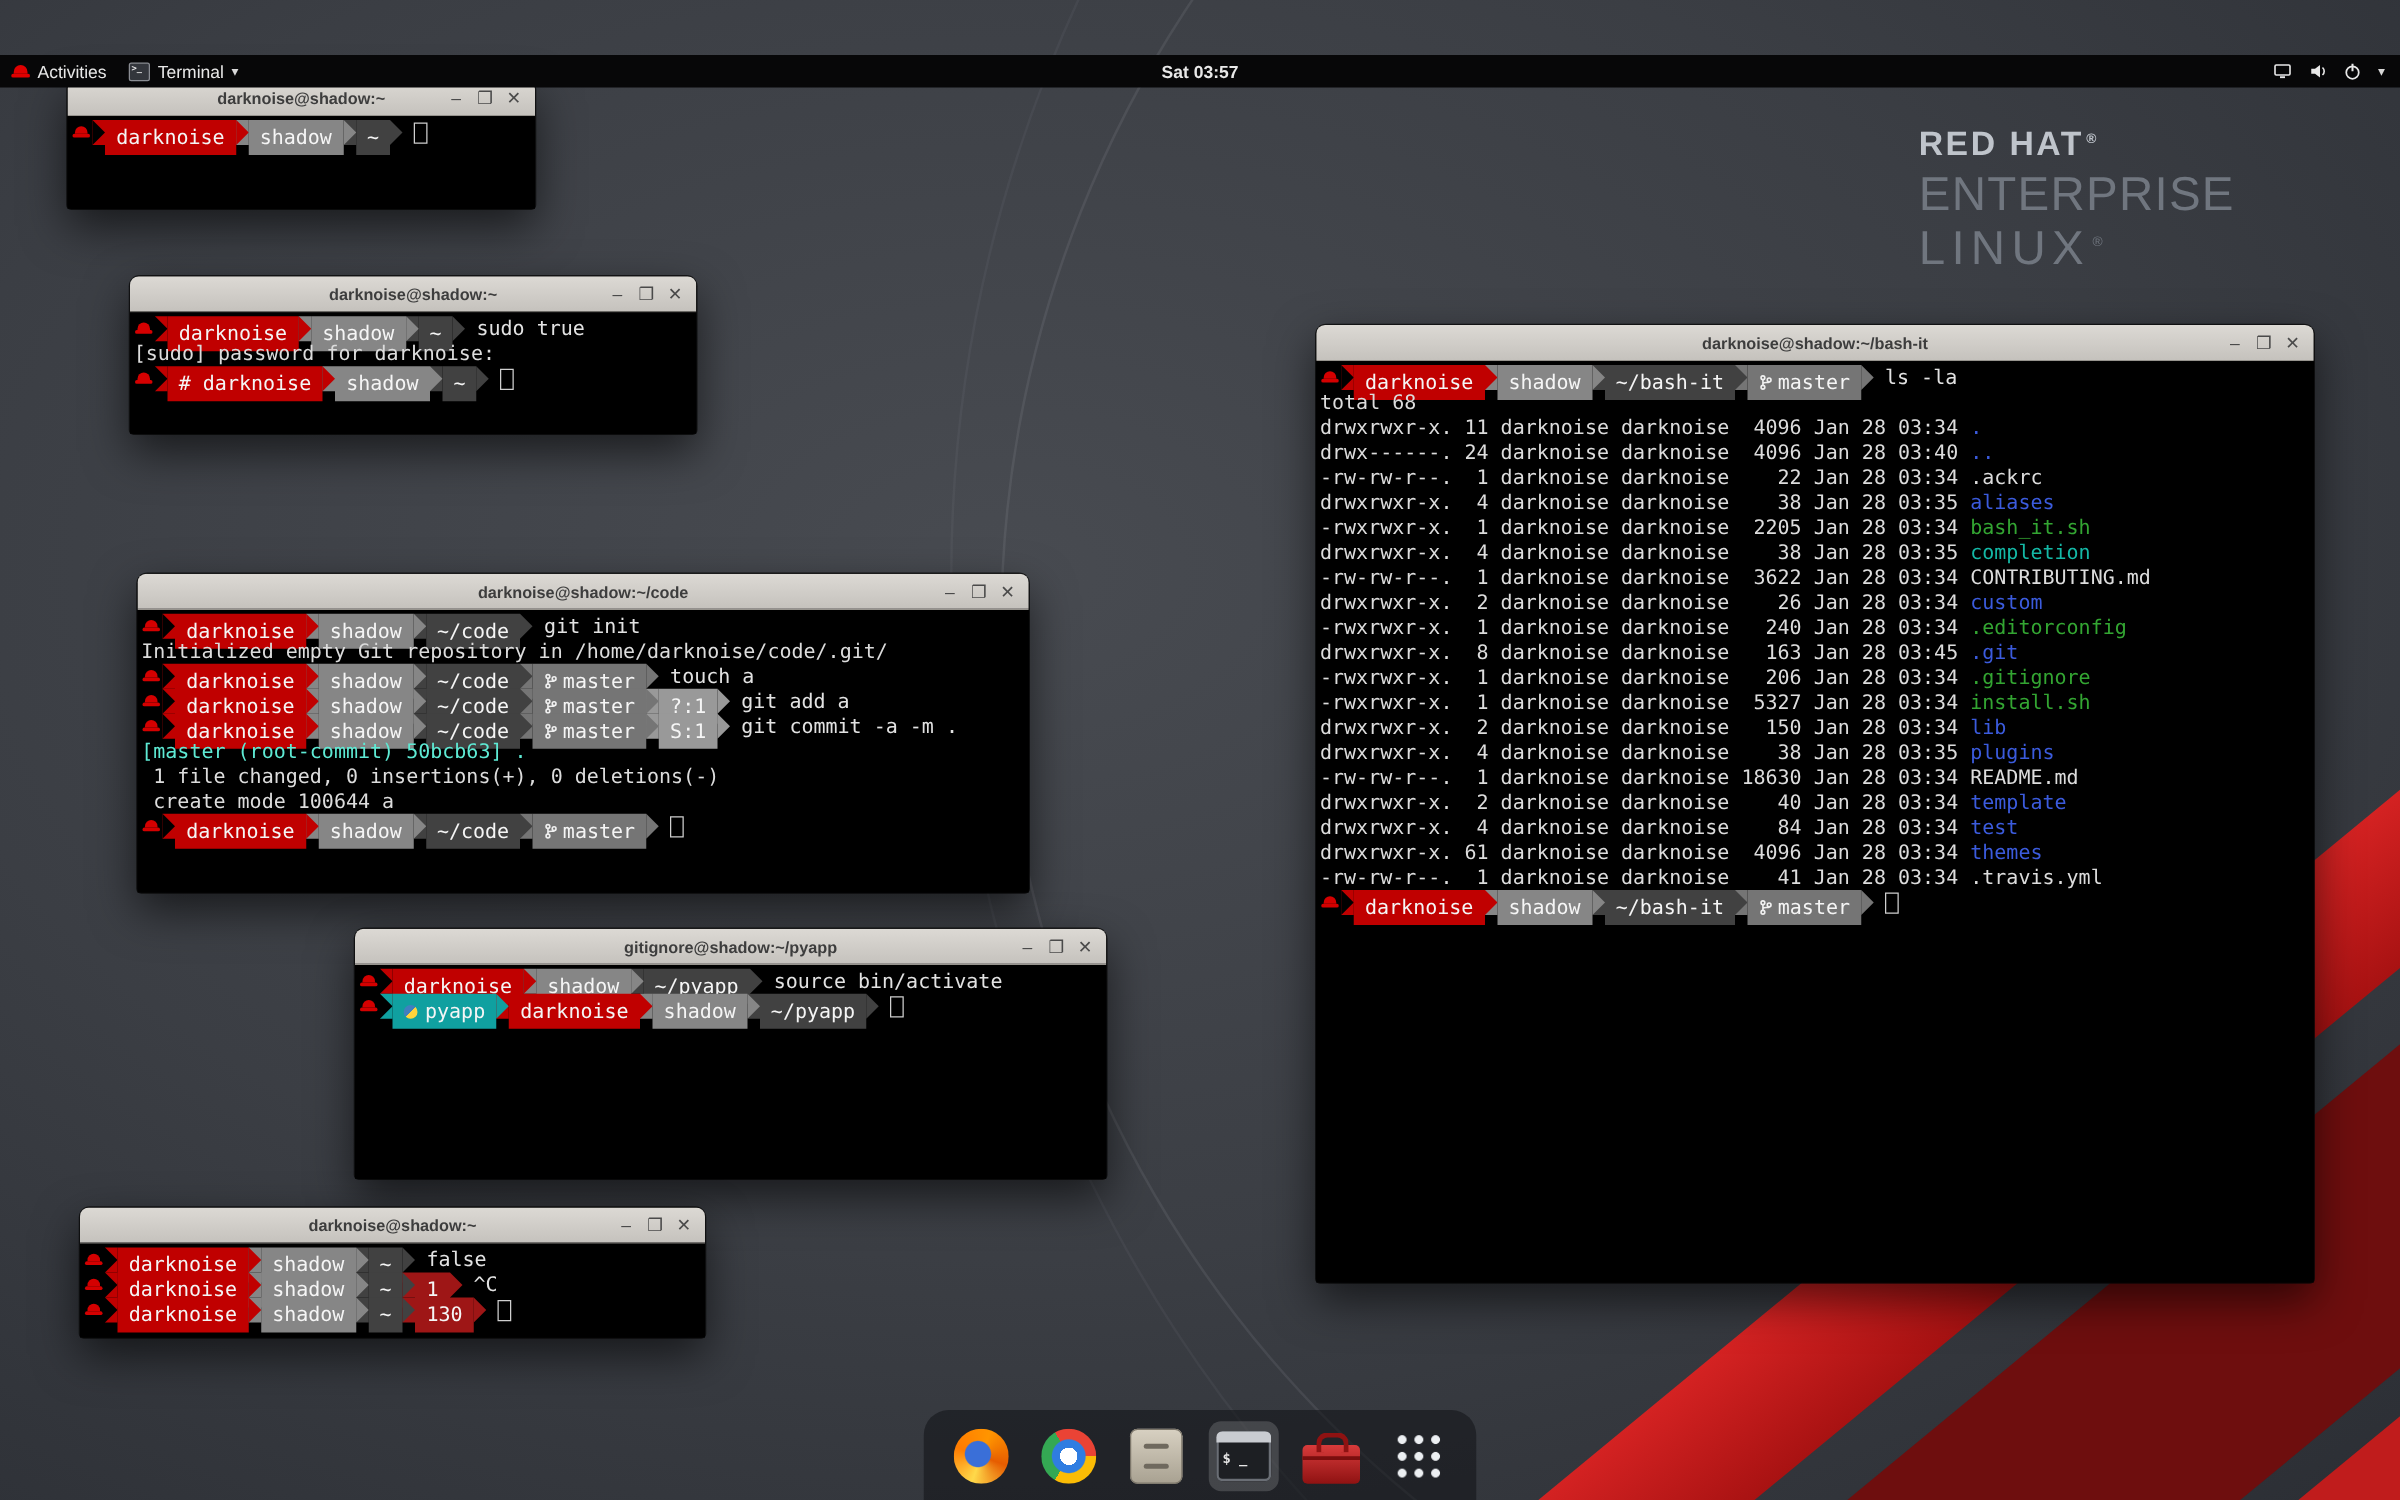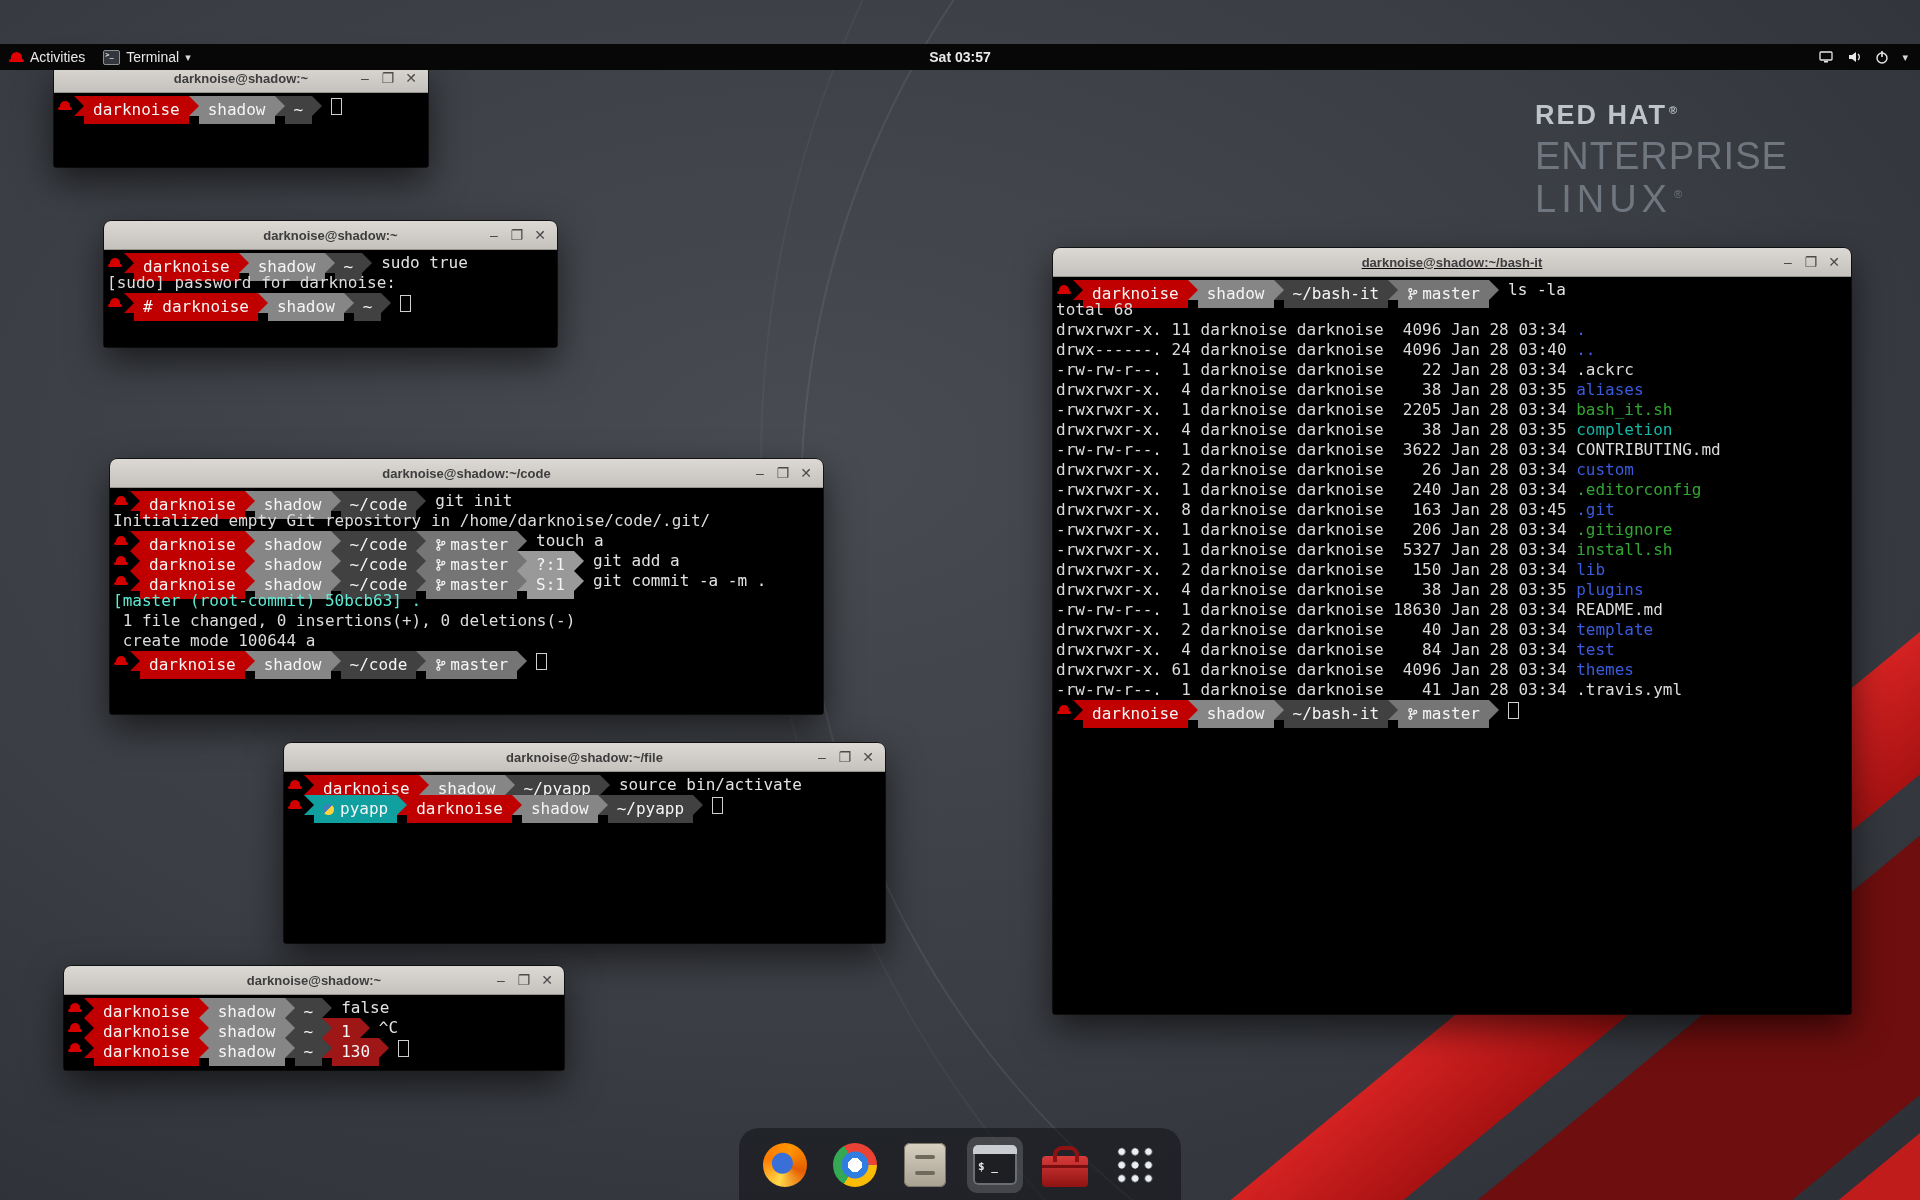--- a/index.html
+++ b/index.html
@@ -45,21 +45,21 @@
   .title{font-size:13px;font-weight:700;color:#3d3d3d;white-space:pre;}
   .win-buttons{position:absolute;right:7px;top:0;height:100%;display:flex;align-items:center;gap:3px;}
   .win-btn{width:20px;text-align:center;color:#4a4a4a;font-size:14px;line-height:20px;}
   .term-body{position:absolute;top:29px;left:0;right:0;bottom:0;background:#000;overflow:hidden;
     padding:3px 0 0 3px;font-family:"DejaVu Sans Mono",monospace;font-size:16px;color:#dcdcdc;}
   #win1{left:54px;top:64px;width:374px;height:103px;z-index:11;}
   #win2{left:104px;top:221px;width:453px;height:126px;z-index:12;}
   #win3{left:110px;top:459px;width:713px;height:255px;z-index:13;}
   #win4{left:284px;top:743px;width:601px;height:200px;z-index:14;}
   #win5{left:64px;top:966px;width:500px;height:104px;z-index:15;}
-  #win6{left:1053px;top:248px;width:798px;height:766px;z-index:16;text-decoration:underline;}
+  #win6{left:1053px;top:260px;width:798px;height:766px;z-index:16;}
 
   .tline{height:20px;line-height:20px;white-space:pre;}
   .pl-seg{display:inline-block;height:20px;padding:4px 9px;color:#f5f5f5;vertical-align:top;}
   .seg-text{white-space:pre;}
   .pl-arrow{display:inline-block;width:0;height:0;border-top:10px solid transparent;
     border-bottom:10px solid transparent;border-left:10px solid #000;vertical-align:top;}
   .cmd{padding-left:9px;color:#e2e2e2;}
   .cursor{display:inline-block;width:9px;height:15px;border:1px solid #cfcfcf;margin-left:9px;
     vertical-align:top;margin-top:2px;}
   .os-badge{display:inline-block;width:17px;height:20px;position:relative;vertical-align:top;}
@@ -182,21 +182,21 @@
           <div class="tline"><span class="os-badge"></span><span class="pl-arrow" style="border-left-color: rgb(0, 0, 0); background: rgb(192, 0, 0);"></span><span class="pl-seg" style="background: rgb(192, 0, 0);"><span class="seg-text">darknoise</span></span><span class="pl-arrow" style="border-left-color: rgb(192, 0, 0); background: rgb(134, 134, 134);"></span><span class="pl-seg" style="background: rgb(134, 134, 134);"><span class="seg-text">shadow</span></span><span class="pl-arrow" style="border-left-color: rgb(134, 134, 134); background: rgb(65, 65, 65);"></span><span class="pl-seg" style="background: rgb(65, 65, 65);"><span class="seg-text">~/code</span></span><span class="pl-arrow" style="border-left-color: rgb(65, 65, 65); background: rgb(117, 117, 117);"></span><span class="pl-seg" style="background: rgb(117, 117, 117);"><span class="branch-icon"><svg width="11" height="14" viewBox="0 0 10 13" fill="none" stroke="#f0f0f0" stroke-width="1.2">
                   <circle cx="3" cy="3" r="1.4"></circle>
                   <circle cx="3" cy="10" r="1.4"></circle>
                   <circle cx="7.6" cy="4.6" r="1.4"></circle>
                   <path d="M3 4.4 L3 8.6 M3 7.6 C3 5.6 7.6 7.2 7.6 6"></path>
                 </svg></span><span class="seg-text">master</span></span><span class="pl-arrow" style="border-left-color: rgb(117, 117, 117);"></span><span class="cursor"></span></div>
         </div>
       </div>
       <div class="window" id="win4">
         <div class="titlebar">
-          <span class="title">darknoise@shadow:~/file</span>
+          <span class="title">gitignore@shadow:~/pyapp</span>
           <span class="win-buttons">
             <span class="win-btn">–</span>
             <span class="win-btn">❐</span>
             <span class="win-btn">✕</span>
           </span>
         </div>
         <div class="term-body">
           <div class="tline"><span class="os-badge"></span><span class="pl-arrow" style="border-left-color: rgb(0, 0, 0); background: rgb(192, 0, 0);"></span><span class="pl-seg" style="background: rgb(192, 0, 0);"><span class="seg-text">darknoise</span></span><span class="pl-arrow" style="border-left-color: rgb(192, 0, 0); background: rgb(134, 134, 134);"></span><span class="pl-seg" style="background: rgb(134, 134, 134);"><span class="seg-text">shadow</span></span><span class="pl-arrow" style="border-left-color: rgb(134, 134, 134); background: rgb(65, 65, 65);"></span><span class="pl-seg" style="background: rgb(65, 65, 65);"><span class="seg-text">~/pyapp</span></span><span class="pl-arrow" style="border-left-color: rgb(65, 65, 65);"></span><span class="cmd">source bin/activate</span></div>
           <div class="tline"><span class="os-badge"></span><span class="pl-arrow" style="border-left-color: rgb(0, 0, 0); background: rgb(16, 160, 160);"></span><span class="pl-seg" style="background: rgb(16, 160, 160);"><span class="py-icon"></span><span class="seg-text">pyapp</span></span><span class="pl-arrow" style="border-left-color: rgb(16, 160, 160); background: rgb(192, 0, 0);"></span><span class="pl-seg" style="background: rgb(192, 0, 0);"><span class="seg-text">darknoise</span></span><span class="pl-arrow" style="border-left-color: rgb(192, 0, 0); background: rgb(134, 134, 134);"></span><span class="pl-seg" style="background: rgb(134, 134, 134);"><span class="seg-text">shadow</span></span><span class="pl-arrow" style="border-left-color: rgb(134, 134, 134); background: rgb(65, 65, 65);"></span><span class="pl-seg" style="background: rgb(65, 65, 65);"><span class="seg-text">~/pyapp</span></span><span class="pl-arrow" style="border-left-color: rgb(65, 65, 65);"></span><span class="cursor"></span></div>
         </div>

